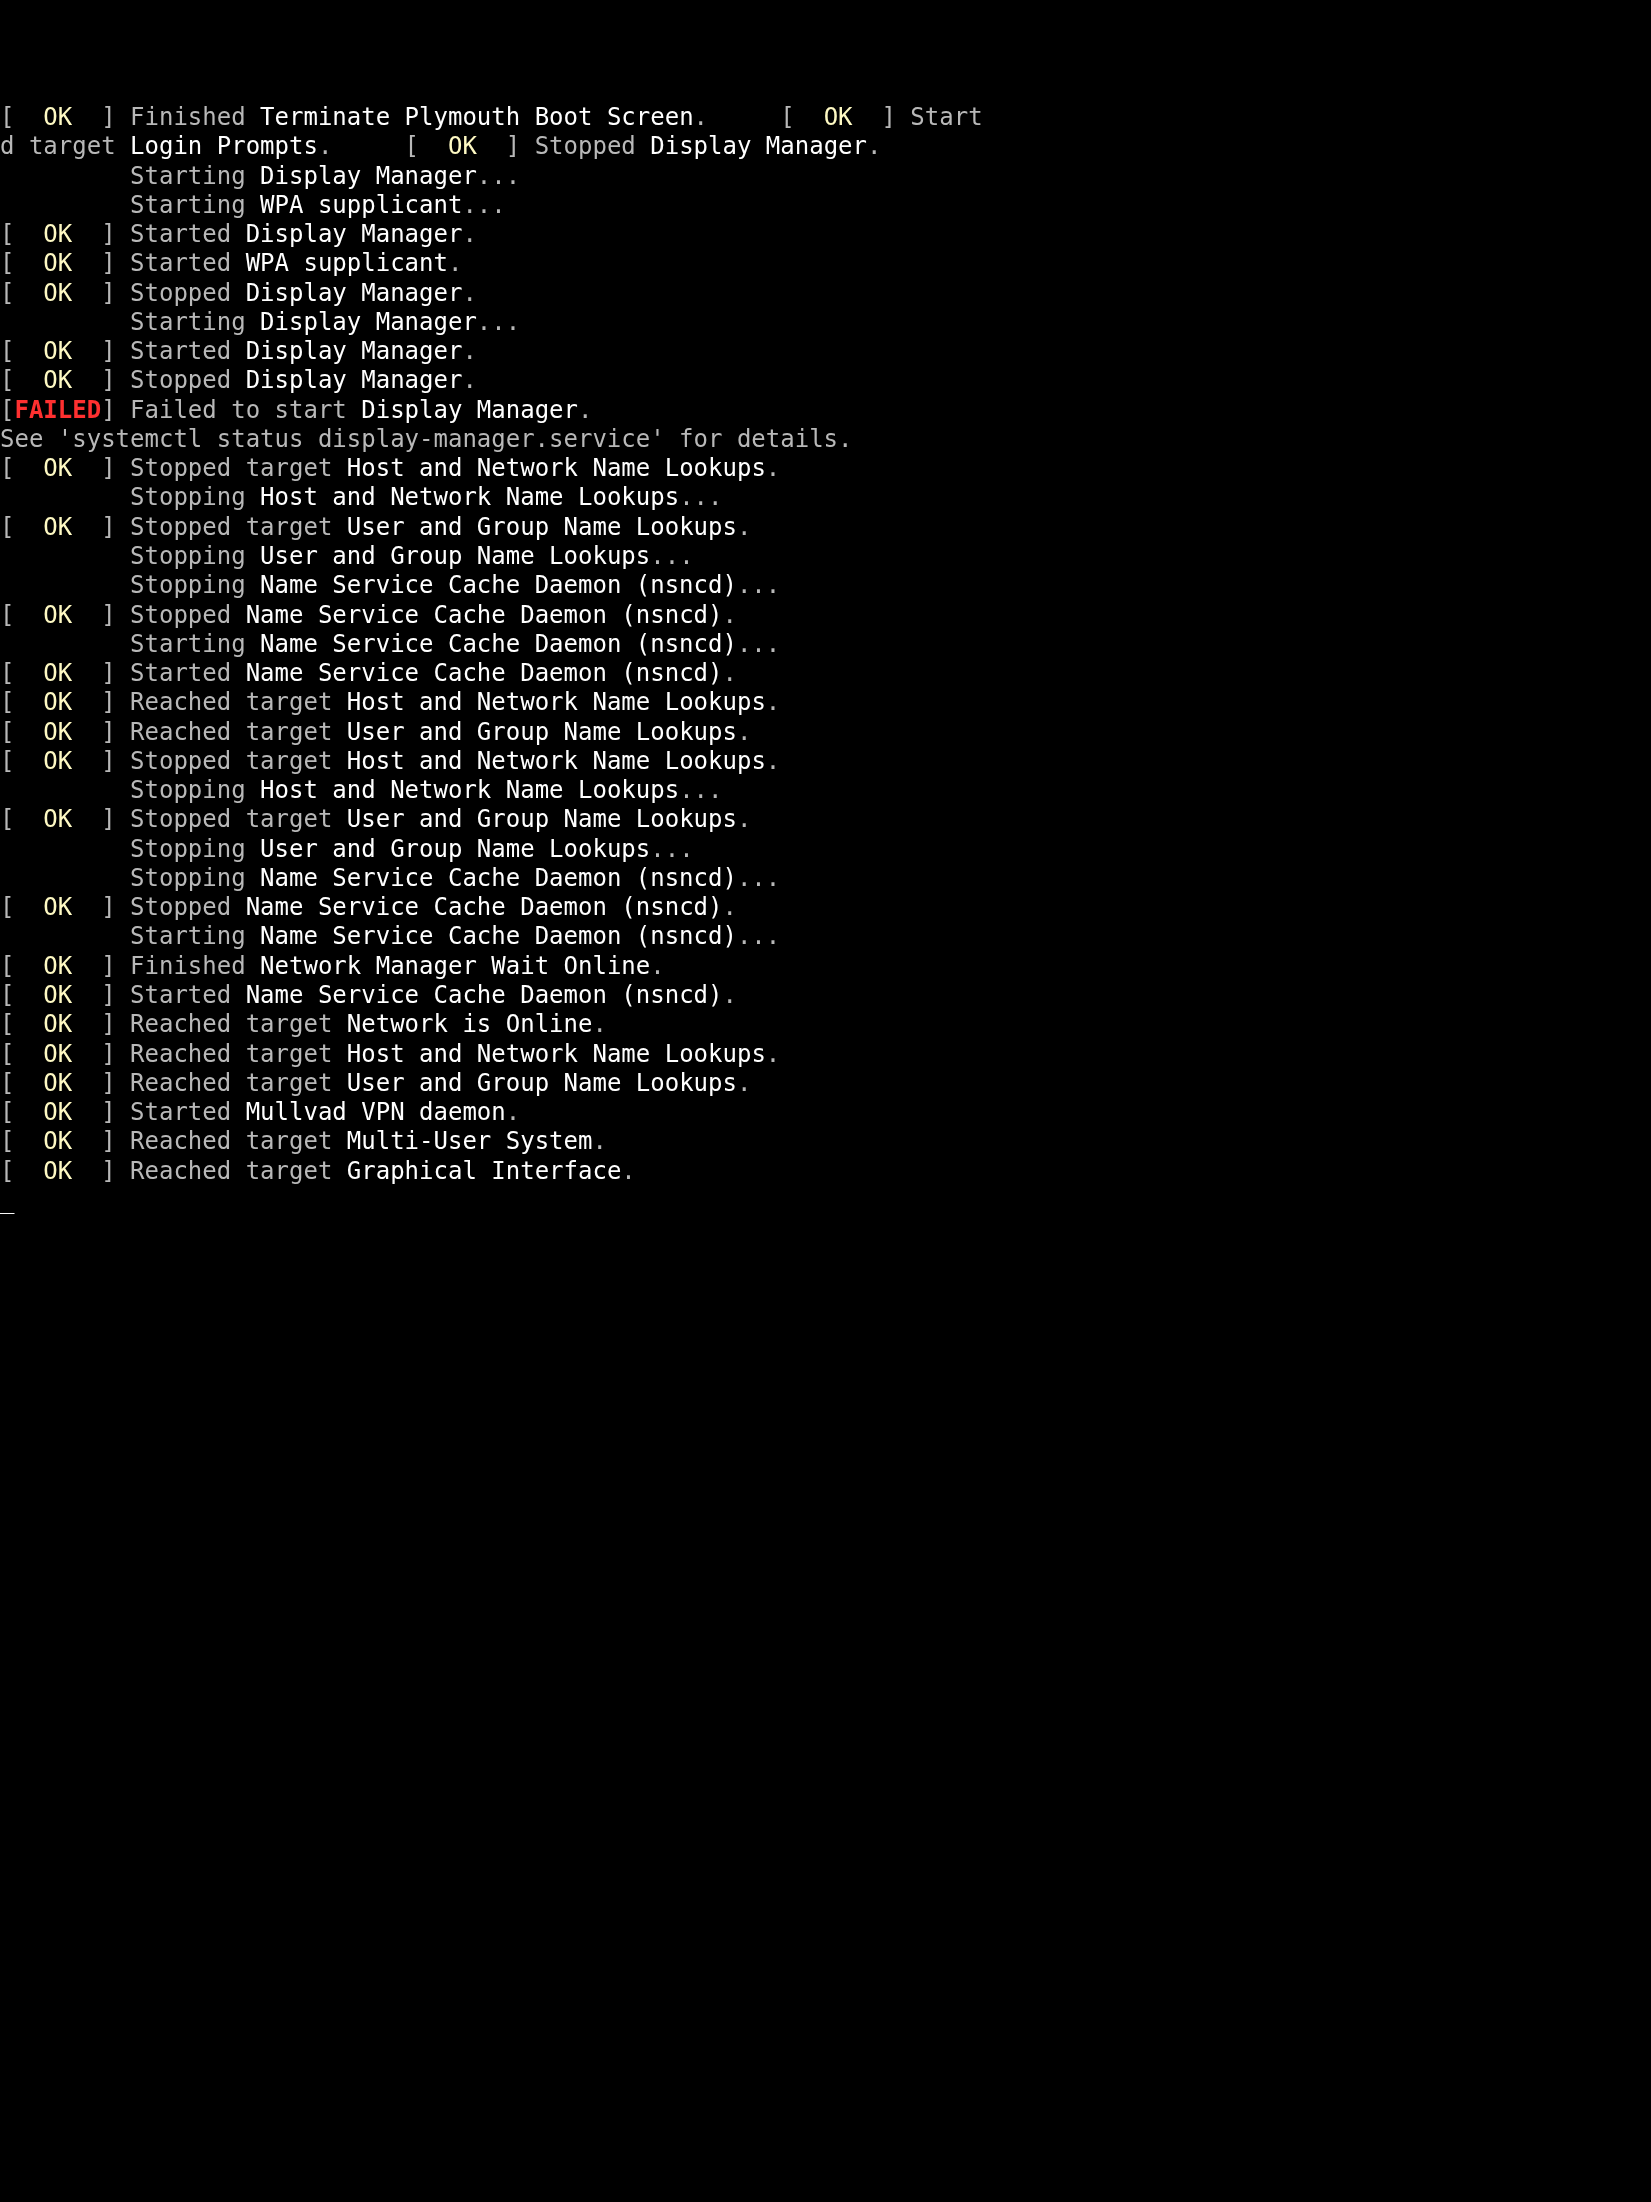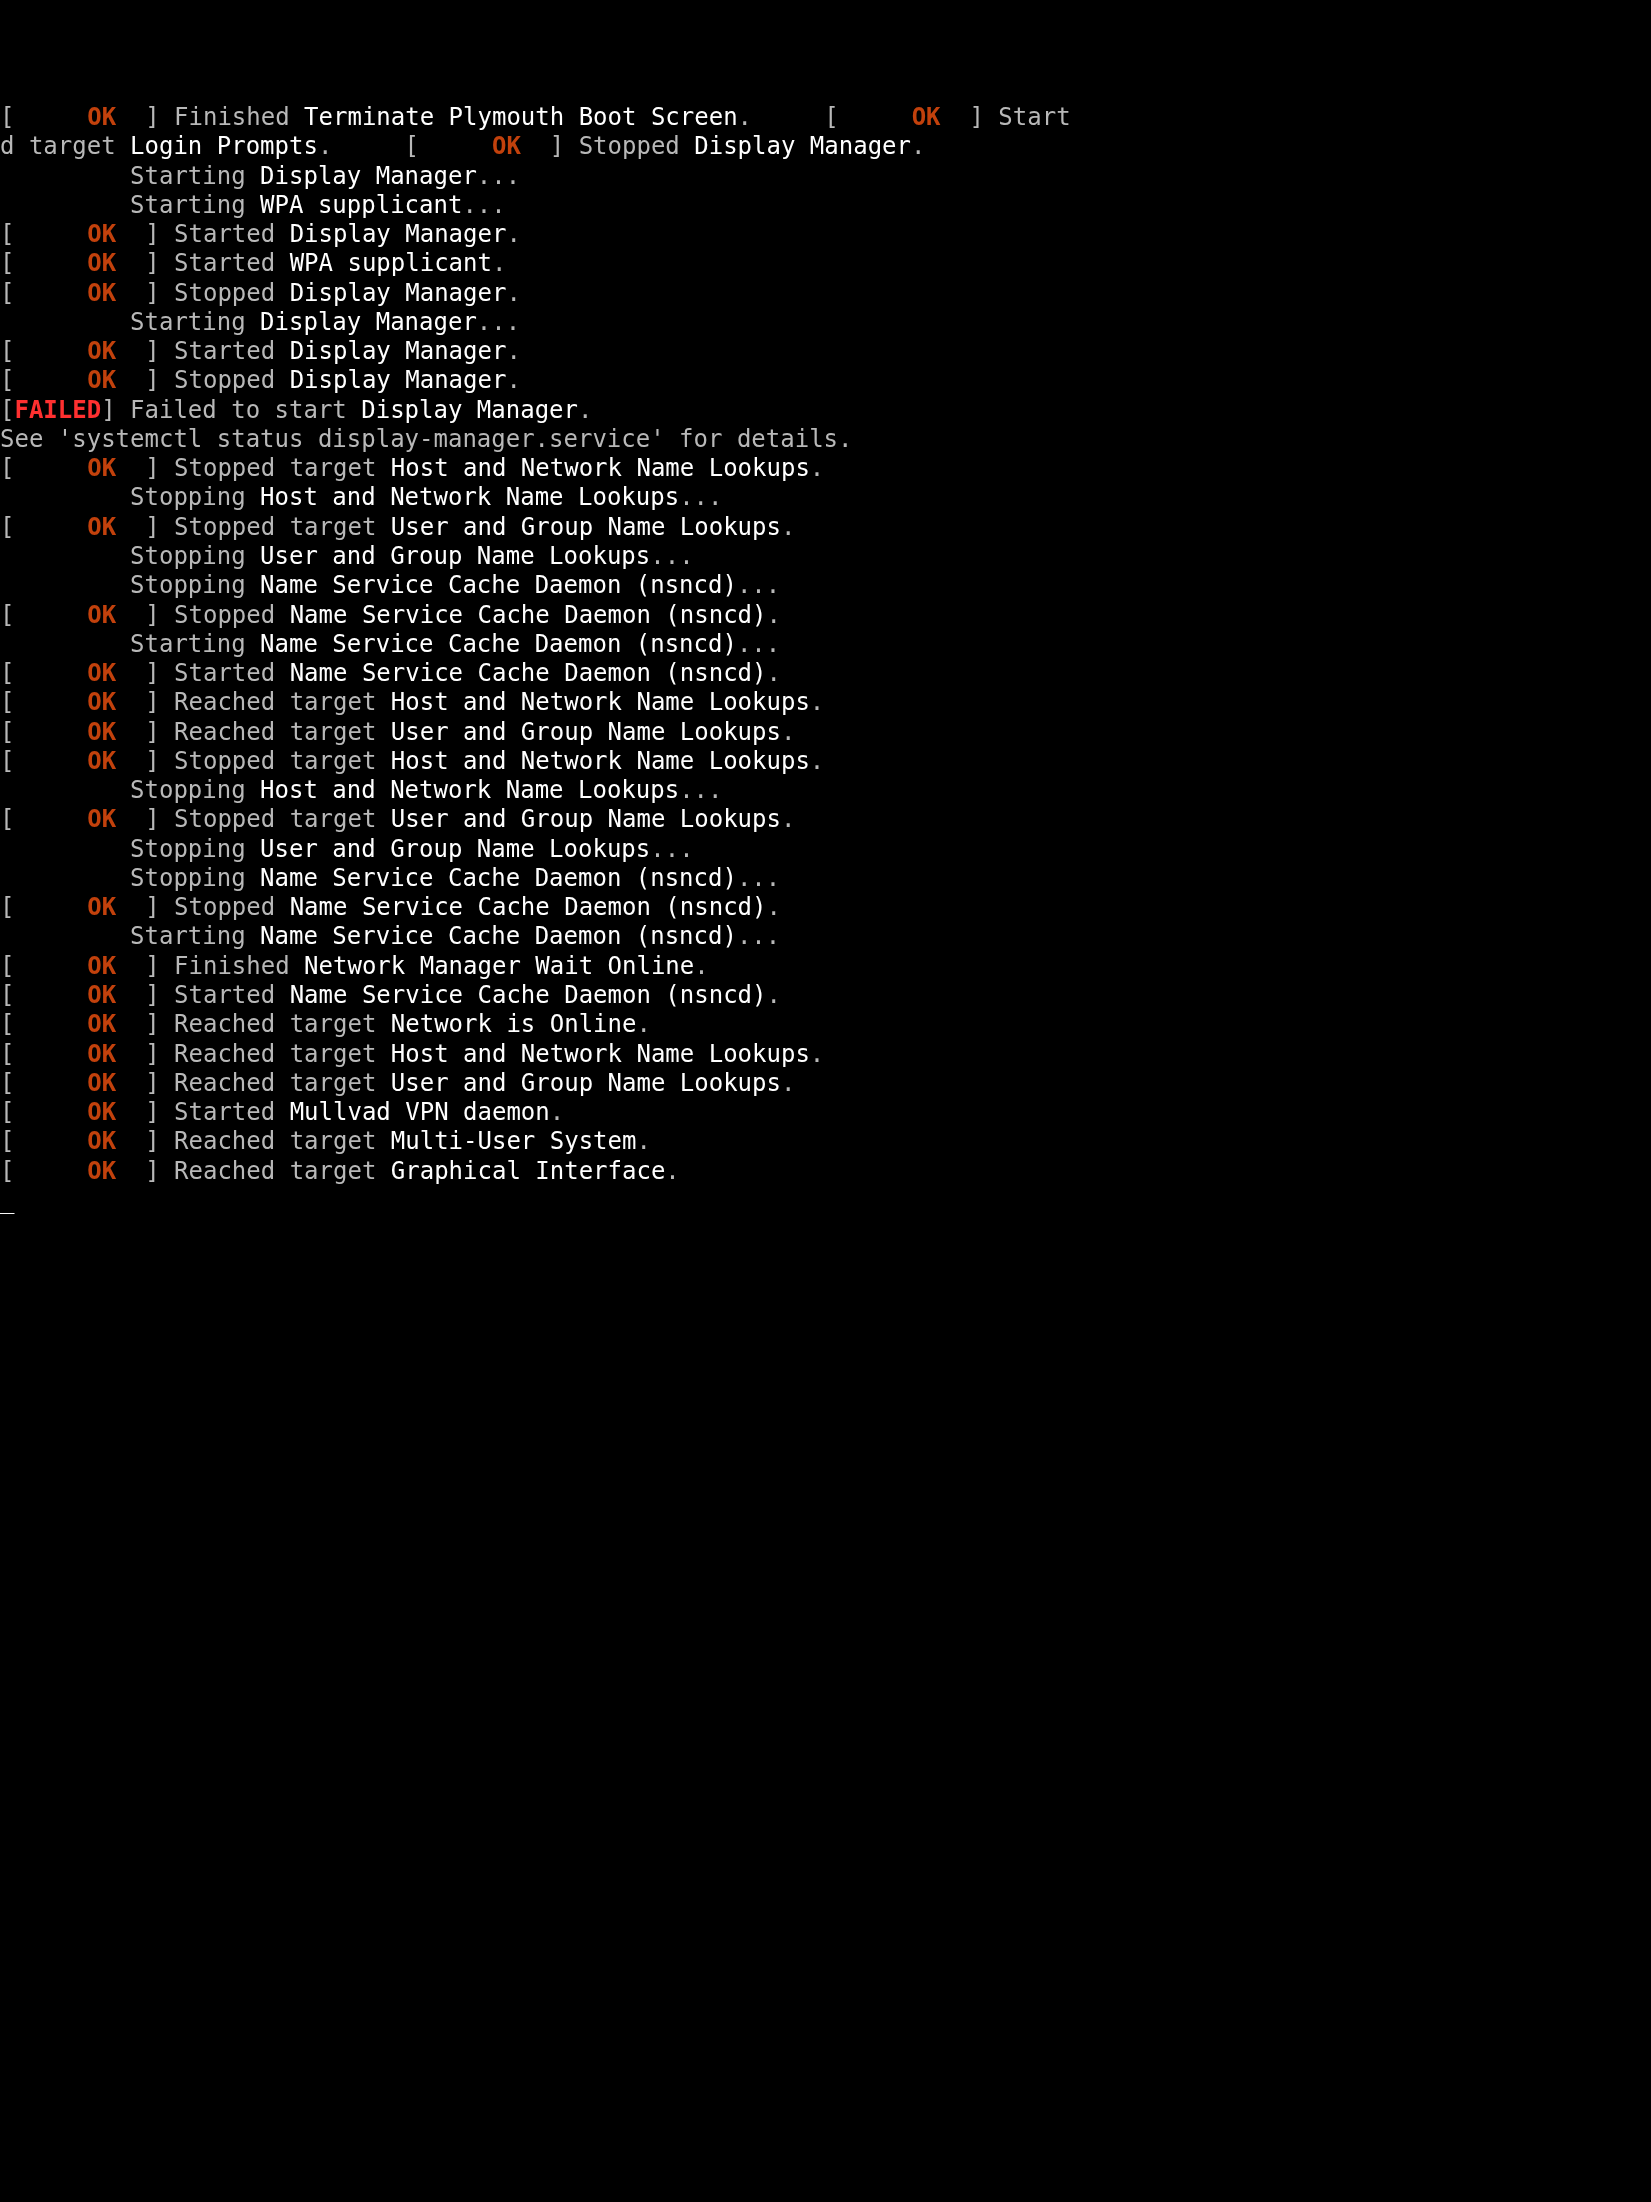--- a/index.html
+++ b/index.html
@@ -10,21 +10,21 @@
     font-size:24px;
     line-height:1.22;
     color:#e8e8e8;
     overflow:hidden;
   }
   #term{
     padding:103px 0 0 0;
     white-space:pre;
   }
   .line{display:block;}
-  .g{color:#c2410c;font-weight:bold;margin-left:44px;}   
+  .g{color:#fef9c3;font-weight:normal;}   
   .r{color:#ff3030;font-weight:bold;}   
   .w{color:#ffffff;font-weight:normal;}   
   .d{color:#b8b8b8;}                    
   .cursor{color:#fff;}
 </style>
 </head>
 <body>
 
 <div id="term"><div class="line"><span class="d">[  </span><span class="g">OK</span><span class="d">  ] </span><span class="d">Finished </span><span class="w">Terminate Plymouth Boot Screen</span><span class="d">.</span><span class="d">     [  </span><span class="g">OK</span><span class="d">  ] </span><span class="d">Start</span></div><div class="line"><span class="d"></span></div><div class="line"><span class="d"></span></div><div class="line"><span class="d"></span></div><div class="line"><span class="d">d target </span><span class="w">Login Prompts</span><span class="d">.</span><span class="d">     [  </span><span class="g">OK</span><span class="d">  ] </span><span class="d">Stopped </span><span class="w">Display Manager</span><span class="d">.</span></div><div class="line"><span class="d">         Starting </span><span class="w">Display Manager</span><span class="d">...</span></div><div class="line"><span class="d">         Starting </span><span class="w">WPA supplicant</span><span class="d">...</span></div><div class="line"><span class="d">[  </span><span class="g">OK</span><span class="d">  ] </span><span class="d">Started </span><span class="w">Display Manager</span><span class="d">.</span></div><div class="line"><span class="d">[  </span><span class="g">OK</span><span class="d">  ] </span><span class="d">Started </span><span class="w">WPA supplicant</span><span class="d">.</span></div><div class="line"><span class="d">[  </span><span class="g">OK</span><span class="d">  ] </span><span class="d">Stopped </span><span class="w">Display Manager</span><span class="d">.</span></div><div class="line"><span class="d">         Starting </span><span class="w">Display Manager</span><span class="d">...</span></div><div class="line"><span class="d">[  </span><span class="g">OK</span><span class="d">  ] </span><span class="d">Started </span><span class="w">Display Manager</span><span class="d">.</span></div><div class="line"><span class="d">[  </span><span class="g">OK</span><span class="d">  ] </span><span class="d">Stopped </span><span class="w">Display Manager</span><span class="d">.</span></div><div class="line"><span class="d">[</span><span class="r">FAILED</span><span class="d">] </span><span class="d">Failed to start </span><span class="w">Display Manager</span><span class="d">.</span></div><div class="line"><span class="d">See 'systemctl status display-manager.service' for details.</span></div><div class="line"><span class="d">[  </span><span class="g">OK</span><span class="d">  ] </span><span class="d">Stopped target </span><span class="w">Host and Network Name Lookups</span><span class="d">.</span></div><div class="line"><span class="d">         Stopping </span><span class="w">Host and Network Name Lookups</span><span class="d">...</span></div><div class="line"><span class="d">[  </span><span class="g">OK</span><span class="d">  ] </span><span class="d">Stopped target </span><span class="w">User and Group Name Lookups</span><span class="d">.</span></div><div class="line"><span class="d">         Stopping </span><span class="w">User and Group Name Lookups</span><span class="d">...</span></div><div class="line"><span class="d">         Stopping </span><span class="w">Name Service Cache Daemon (nsncd)</span><span class="d">...</span></div><div class="line"><span class="d">[  </span><span class="g">OK</span><span class="d">  ] </span><span class="d">Stopped </span><span class="w">Name Service Cache Daemon (nsncd)</span><span class="d">.</span></div><div class="line"><span class="d">         Starting </span><span class="w">Name Service Cache Daemon (nsncd)</span><span class="d">...</span></div><div class="line"><span class="d">[  </span><span class="g">OK</span><span class="d">  ] </span><span class="d">Started </span><span class="w">Name Service Cache Daemon (nsncd)</span><span class="d">.</span></div><div class="line"><span class="d">[  </span><span class="g">OK</span><span class="d">  ] </span><span class="d">Reached target </span><span class="w">Host and Network Name Lookups</span><span class="d">.</span></div><div class="line"><span class="d">[  </span><span class="g">OK</span><span class="d">  ] </span><span class="d">Reached target </span><span class="w">User and Group Name Lookups</span><span class="d">.</span></div><div class="line"><span class="d">[  </span><span class="g">OK</span><span class="d">  ] </span><span class="d">Stopped target </span><span class="w">Host and Network Name Lookups</span><span class="d">.</span></div><div class="line"><span class="d">         Stopping </span><span class="w">Host and Network Name Lookups</span><span class="d">...</span></div><div class="line"><span class="d">[  </span><span class="g">OK</span><span class="d">  ] </span><span class="d">Stopped target </span><span class="w">User and Group Name Lookups</span><span class="d">.</span></div><div class="line"><span class="d">         Stopping </span><span class="w">User and Group Name Lookups</span><span class="d">...</span></div><div class="line"><span class="d">         Stopping </span><span class="w">Name Service Cache Daemon (nsncd)</span><span class="d">...</span></div><div class="line"><span class="d">[  </span><span class="g">OK</span><span class="d">  ] </span><span class="d">Stopped </span><span class="w">Name Service Cache Daemon (nsncd)</span><span class="d">.</span></div><div class="line"><span class="d">         Starting </span><span class="w">Name Service Cache Daemon (nsncd)</span><span class="d">...</span></div><div class="line"><span class="d">[  </span><span class="g">OK</span><span class="d">  ] </span><span class="d">Finished </span><span class="w">Network Manager Wait Online</span><span class="d">.</span></div><div class="line"><span class="d">[  </span><span class="g">OK</span><span class="d">  ] </span><span class="d">Started </span><span class="w">Name Service Cache Daemon (nsncd)</span><span class="d">.</span></div><div class="line"><span class="d">[  </span><span class="g">OK</span><span class="d">  ] </span><span class="d">Reached target </span><span class="w">Network is Online</span><span class="d">.</span></div><div class="line"><span class="d">[  </span><span class="g">OK</span><span class="d">  ] </span><span class="d">Reached target </span><span class="w">Host and Network Name Lookups</span><span class="d">.</span></div><div class="line"><span class="d">[  </span><span class="g">OK</span><span class="d">  ] </span><span class="d">Reached target </span><span class="w">User and Group Name Lookups</span><span class="d">.</span></div><div class="line"><span class="d">[  </span><span class="g">OK</span><span class="d">  ] </span><span class="d">Started </span><span class="w">Mullvad VPN daemon</span><span class="d">.</span></div><div class="line"><span class="d">[  </span><span class="g">OK</span><span class="d">  ] </span><span class="d">Reached target </span><span class="w">Multi-User System</span><span class="d">.</span></div><div class="line"><span class="d">[  </span><span class="g">OK</span><span class="d">  ] </span><span class="d">Reached target </span><span class="w">Graphical Interface</span><span class="d">.</span></div><div class="line"><span class="cursor">_</span></div></div>
 

